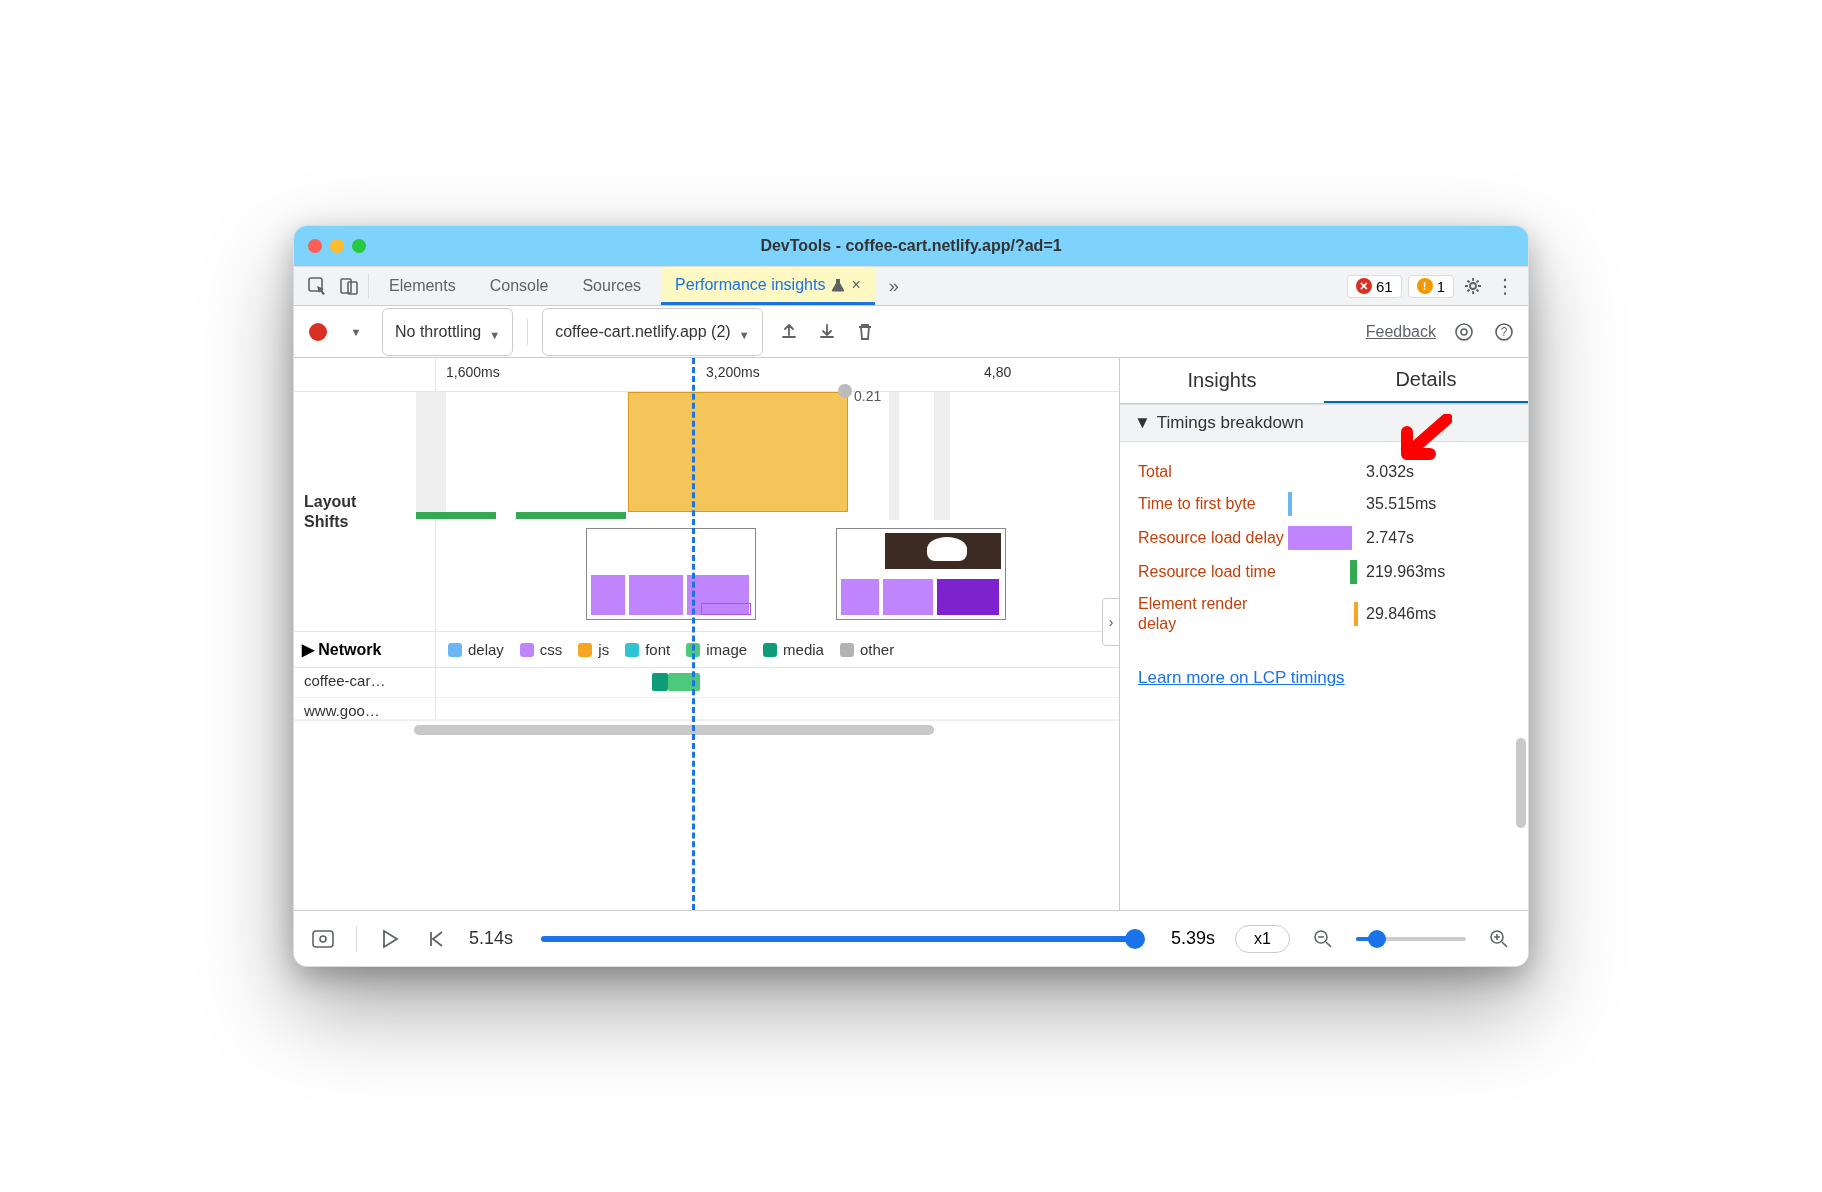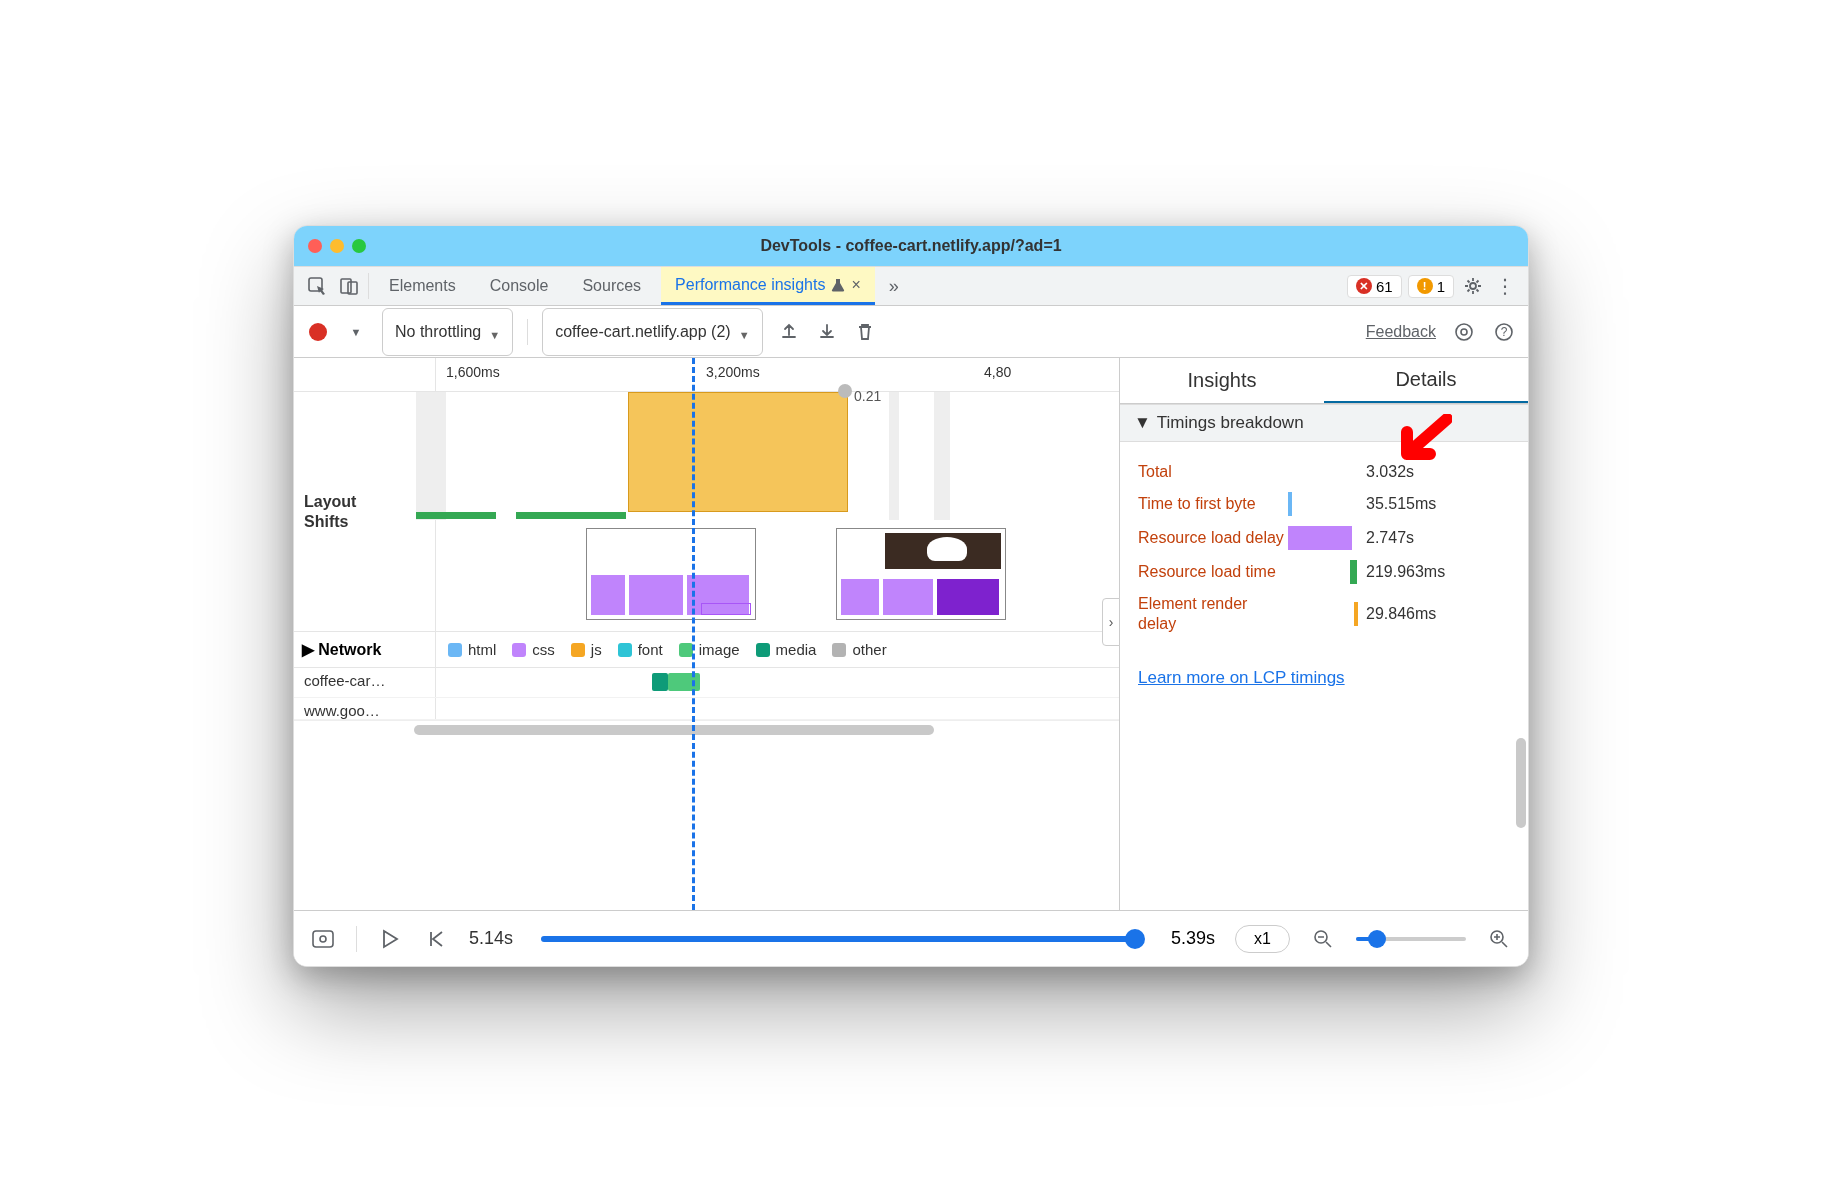--- a/index.html
+++ b/index.html
@@ -357,21 +357,21 @@
       </div>
 
       <div class="network-head">
         <div class="leftcol">
           <span>▶</span>
           <span>Network</span>
         </div>
         <div class="legend">
           <div class="item">
               <span class="sw" style="background:#6bb7f5;"></span>
-              <span>html</span>
+              <span>delay</span>
             </div>
           <div class="item">
               <span class="sw" style="background:#c084fc;"></span>
               <span>css</span>
             </div>
           <div class="item">
               <span class="sw" style="background:#f5a623;"></span>
               <span>js</span>
             </div>
           <div class="item">

